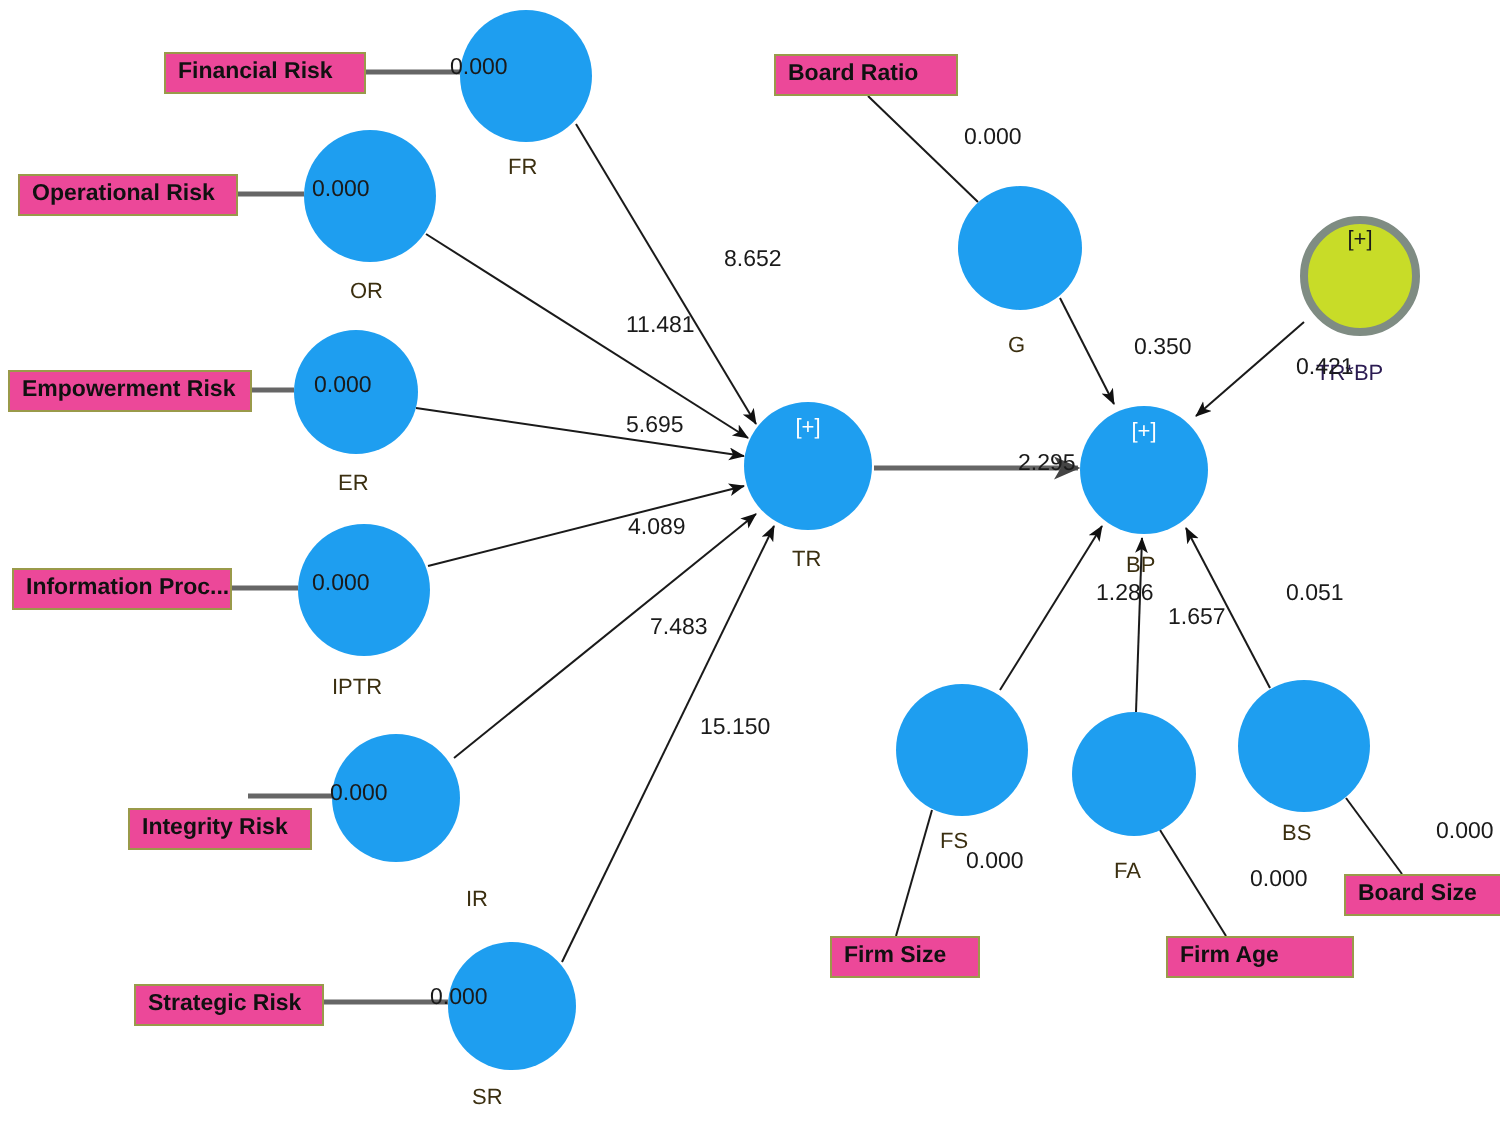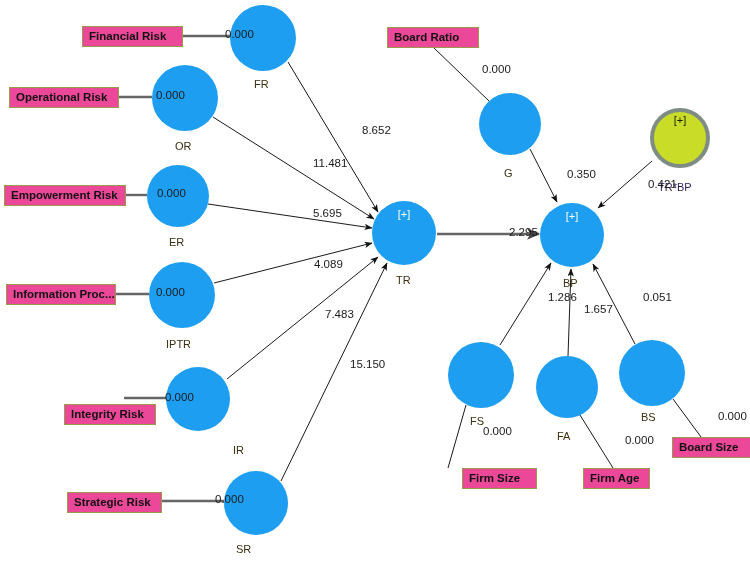--- a/index.html
+++ b/index.html
@@ -161,22 +161,22 @@
       <div class="node-caption" style="left: 641px; top: 411px;">BS</div>
     </div>
   <div id="indicators-group">
       <div class="indicator" style="left: 82px; top: 26px; width: 101px; height: 21px;">Financial Risk</div>
       <div class="indicator" style="left: 9px; top: 87px; width: 110px; height: 21px;">Operational Risk</div>
       <div class="indicator" style="left: 4px; top: 185px; width: 122px; height: 21px;">Empowerment Risk</div>
       <div class="indicator" style="left: 6px; top: 284px; width: 110px; height: 21px;">Information Proc...</div>
       <div class="indicator" style="left: 32px; top: 404px; width: 92px; height: 21px; margin-left: 32px;">Integrity Risk</div>
       <div class="indicator" style="left: 67px; top: 492px; width: 95px; height: 21px;">Strategic Risk</div>
       <div class="indicator" style="left: 387px; top: 27px; width: 92px; height: 21px;">Board Ratio</div>
-      <div class="indicator" style="left: 415px; top: 468px; width: 75px; height: 21px; margin-left: 47px;">Firm Size</div>
-      <div class="indicator" style="left: 583px; top: 468px; width: 67px; height: 21px;">Firm Age</div>
+      <div class="indicator" style="left: 415px; top: 468px; width: 75px; height: 21px;">Firm Size</div>
+      <div class="indicator" style="left: 583px; top: 468px; width: 94px; height: 21px;">Firm Age</div>
       <div class="indicator" style="left: 672px; top: 437px; width: 91px; height: 21px;">Board Size</div>
     </div>
   <div id="edge-labels-group">
       <div class="edge-label" style="left: 186px; top: 28px;">0.000</div>
       <div class="edge-label" style="left: 117px; top: 89px;">0.000</div>
       <div class="edge-label" style="left: 118px; top: 187px;">0.000</div>
       <div class="edge-label" style="left: 117px; top: 286px;">0.000</div>
       <div class="edge-label" style="left: 126px; top: 391px;">0.000</div>
       <div class="edge-label" style="left: 176px; top: 493px;">0.000</div>
       <div class="edge-label" style="left: 443px; top: 63px;">0.000</div>

